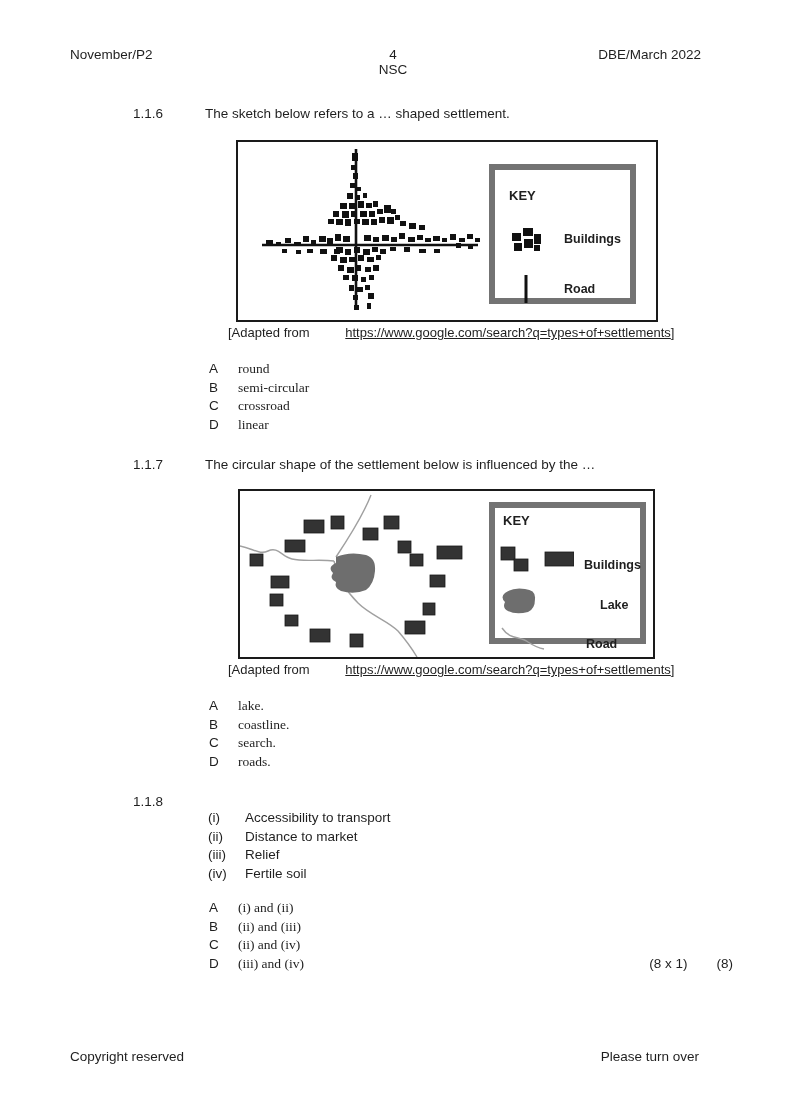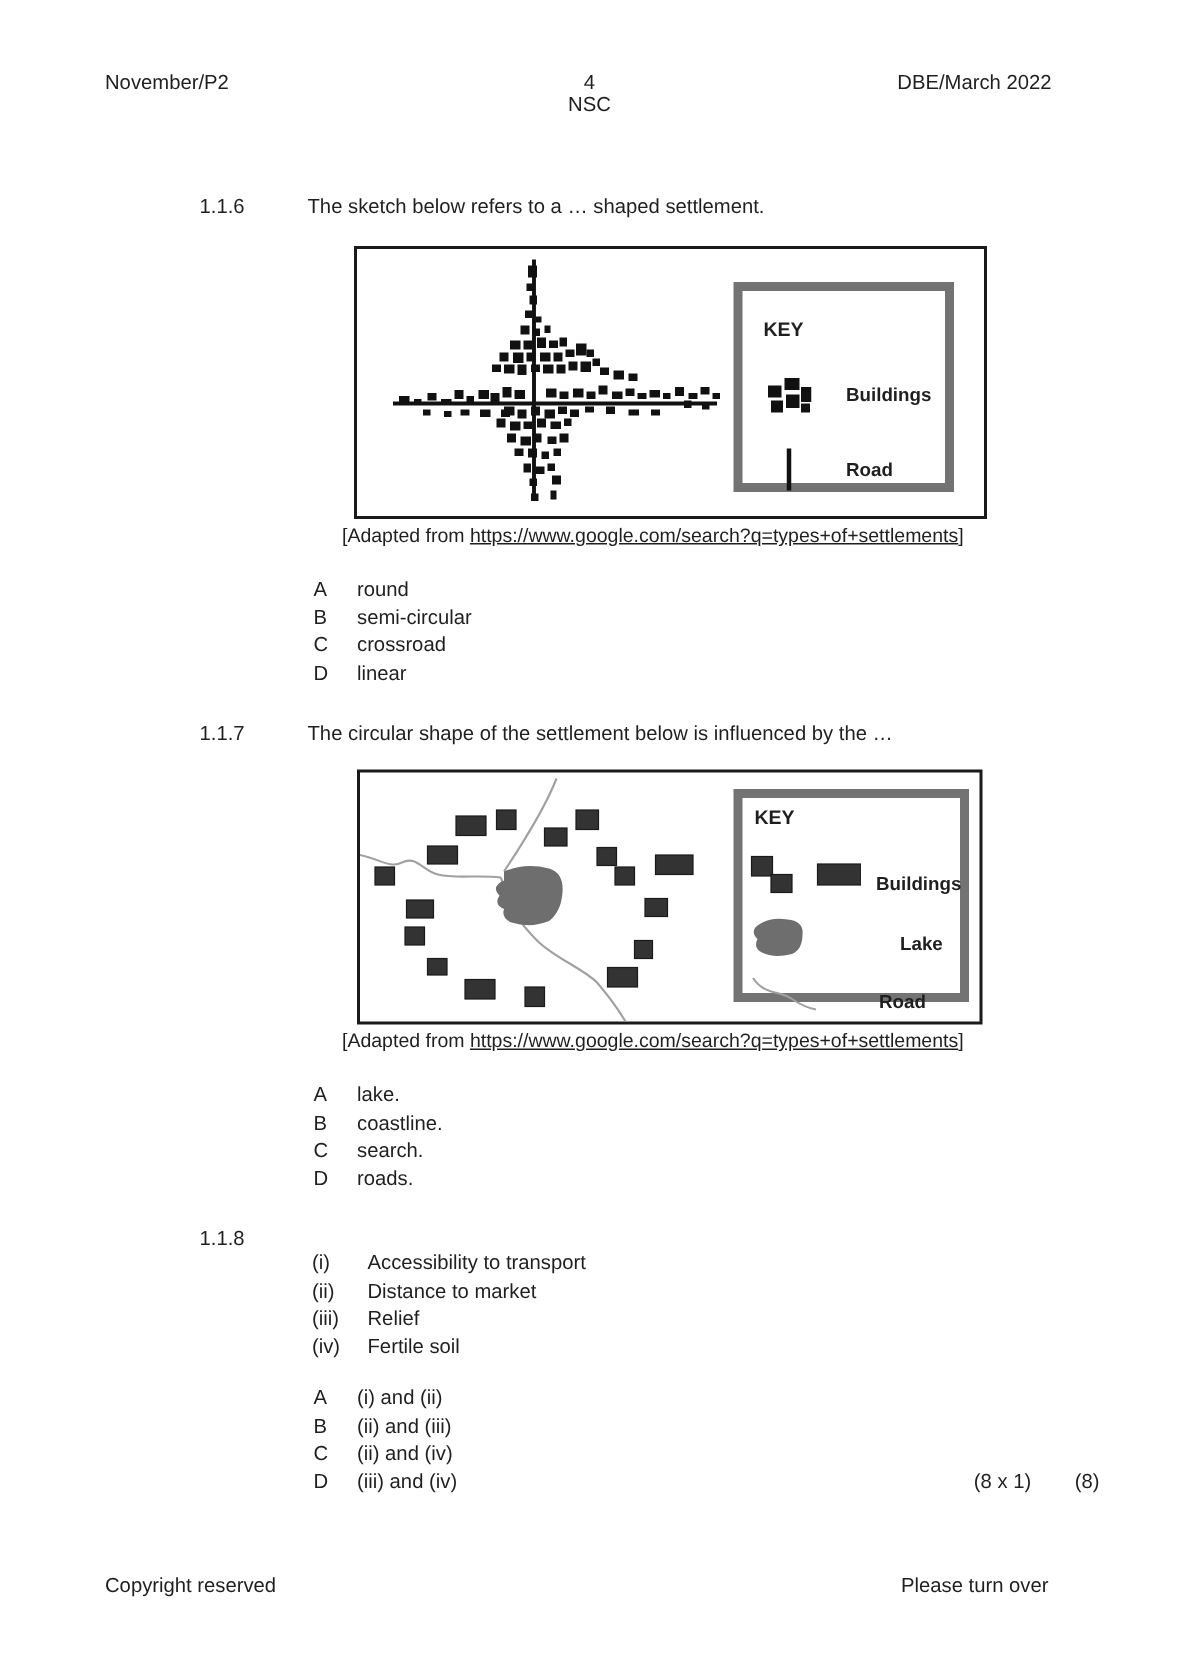--- a/index.html
+++ b/index.html
@@ -11,21 +11,21 @@
   }
   
   .hdr-left  { position:absolute; left:70px;  top:47px; }
   .hdr-page  { position:absolute; left:0; width:786px; text-align:center; top:47px; }
   .hdr-nsc   { position:absolute; left:0; width:786px; text-align:center; top:62px; }
   .hdr-right { position:absolute; right:85px; top:47px; }
   
   .ftr-left  { position:absolute; left:70px;  top:1049px; }
   .ftr-right { position:absolute; right:87px; top:1049px;padding-left:21px; }
   
-  .content { position:absolute; left:133px; top:128px; width:600px; }
+  .content { position:absolute; left:133px; top:104px; width:600px; }
   .q-row { display:flex; line-height:19px; }
   .q-num { width:72px; flex:0 0 72px; }
   .q-body { flex:1; min-width:0; }
   .q2 { margin-top:21px; }
   .q3 { margin-top:21px; }
   
   .figure { position:relative; border:2px solid #1a1a1a; background:#fff; }
   .fig1 { margin-top:17px; margin-left:31px; width:422px; height:182px; }
   .fig2 { margin-top:15px; margin-left:33px; width:417px; height:170px; }
   .sketch1 { position:absolute; left:6px; top:1px; }
@@ -37,27 +37,27 @@
   .key1 .key-row.r1 { margin-top:21px; }
   .key1 .key-row.r2 { margin-top:21px; }
   .key1 .key-icon { width:34px; display:flex; justify-content:center; }
   .key1 .key-label { margin-left:21px; font-weight:bold; font-size:12.5px; }
   .key2 { left:249px; top:11px; width:157px; height:142px; }
   .key2 .key-title { position:absolute; left:8px; top:3px; font-weight:bold; font-size:13px; }
   .key2 .abs { position:absolute; }
   .key2 .key-label { font-weight:bold; font-size:12.5px; }
   
   .caption { margin-top:2px; margin-left:23px; font-size:13px; line-height:18px; }
-  .caption .link { text-decoration:underline; }
+  .caption .link { text-decoration:underline;margin-left:32px; }
   
   .opts { margin-top:18px; }
   .opts3 { margin-top:16px; }
   .opt { display:flex; line-height:18.5px; }
   .opt-letter { flex:0 0 33px; padding-left:4px; }
-  .opt-text { flex:0 0 auto; }
+  .opt-text { flex:0 0 auto;font-family:Liberation Serif, serif; }
   .marks { margin-left:auto; display:flex; }
   .mark-total { margin-left:29px; }
   .stmts { margin-top:17px; }
   .stmt { display:flex; line-height:18.5px; }
   .stmt-numeral { flex:0 0 40px; padding-left:3px; }
 </style>
 </head>
 <body>
 
 <div class="page">

